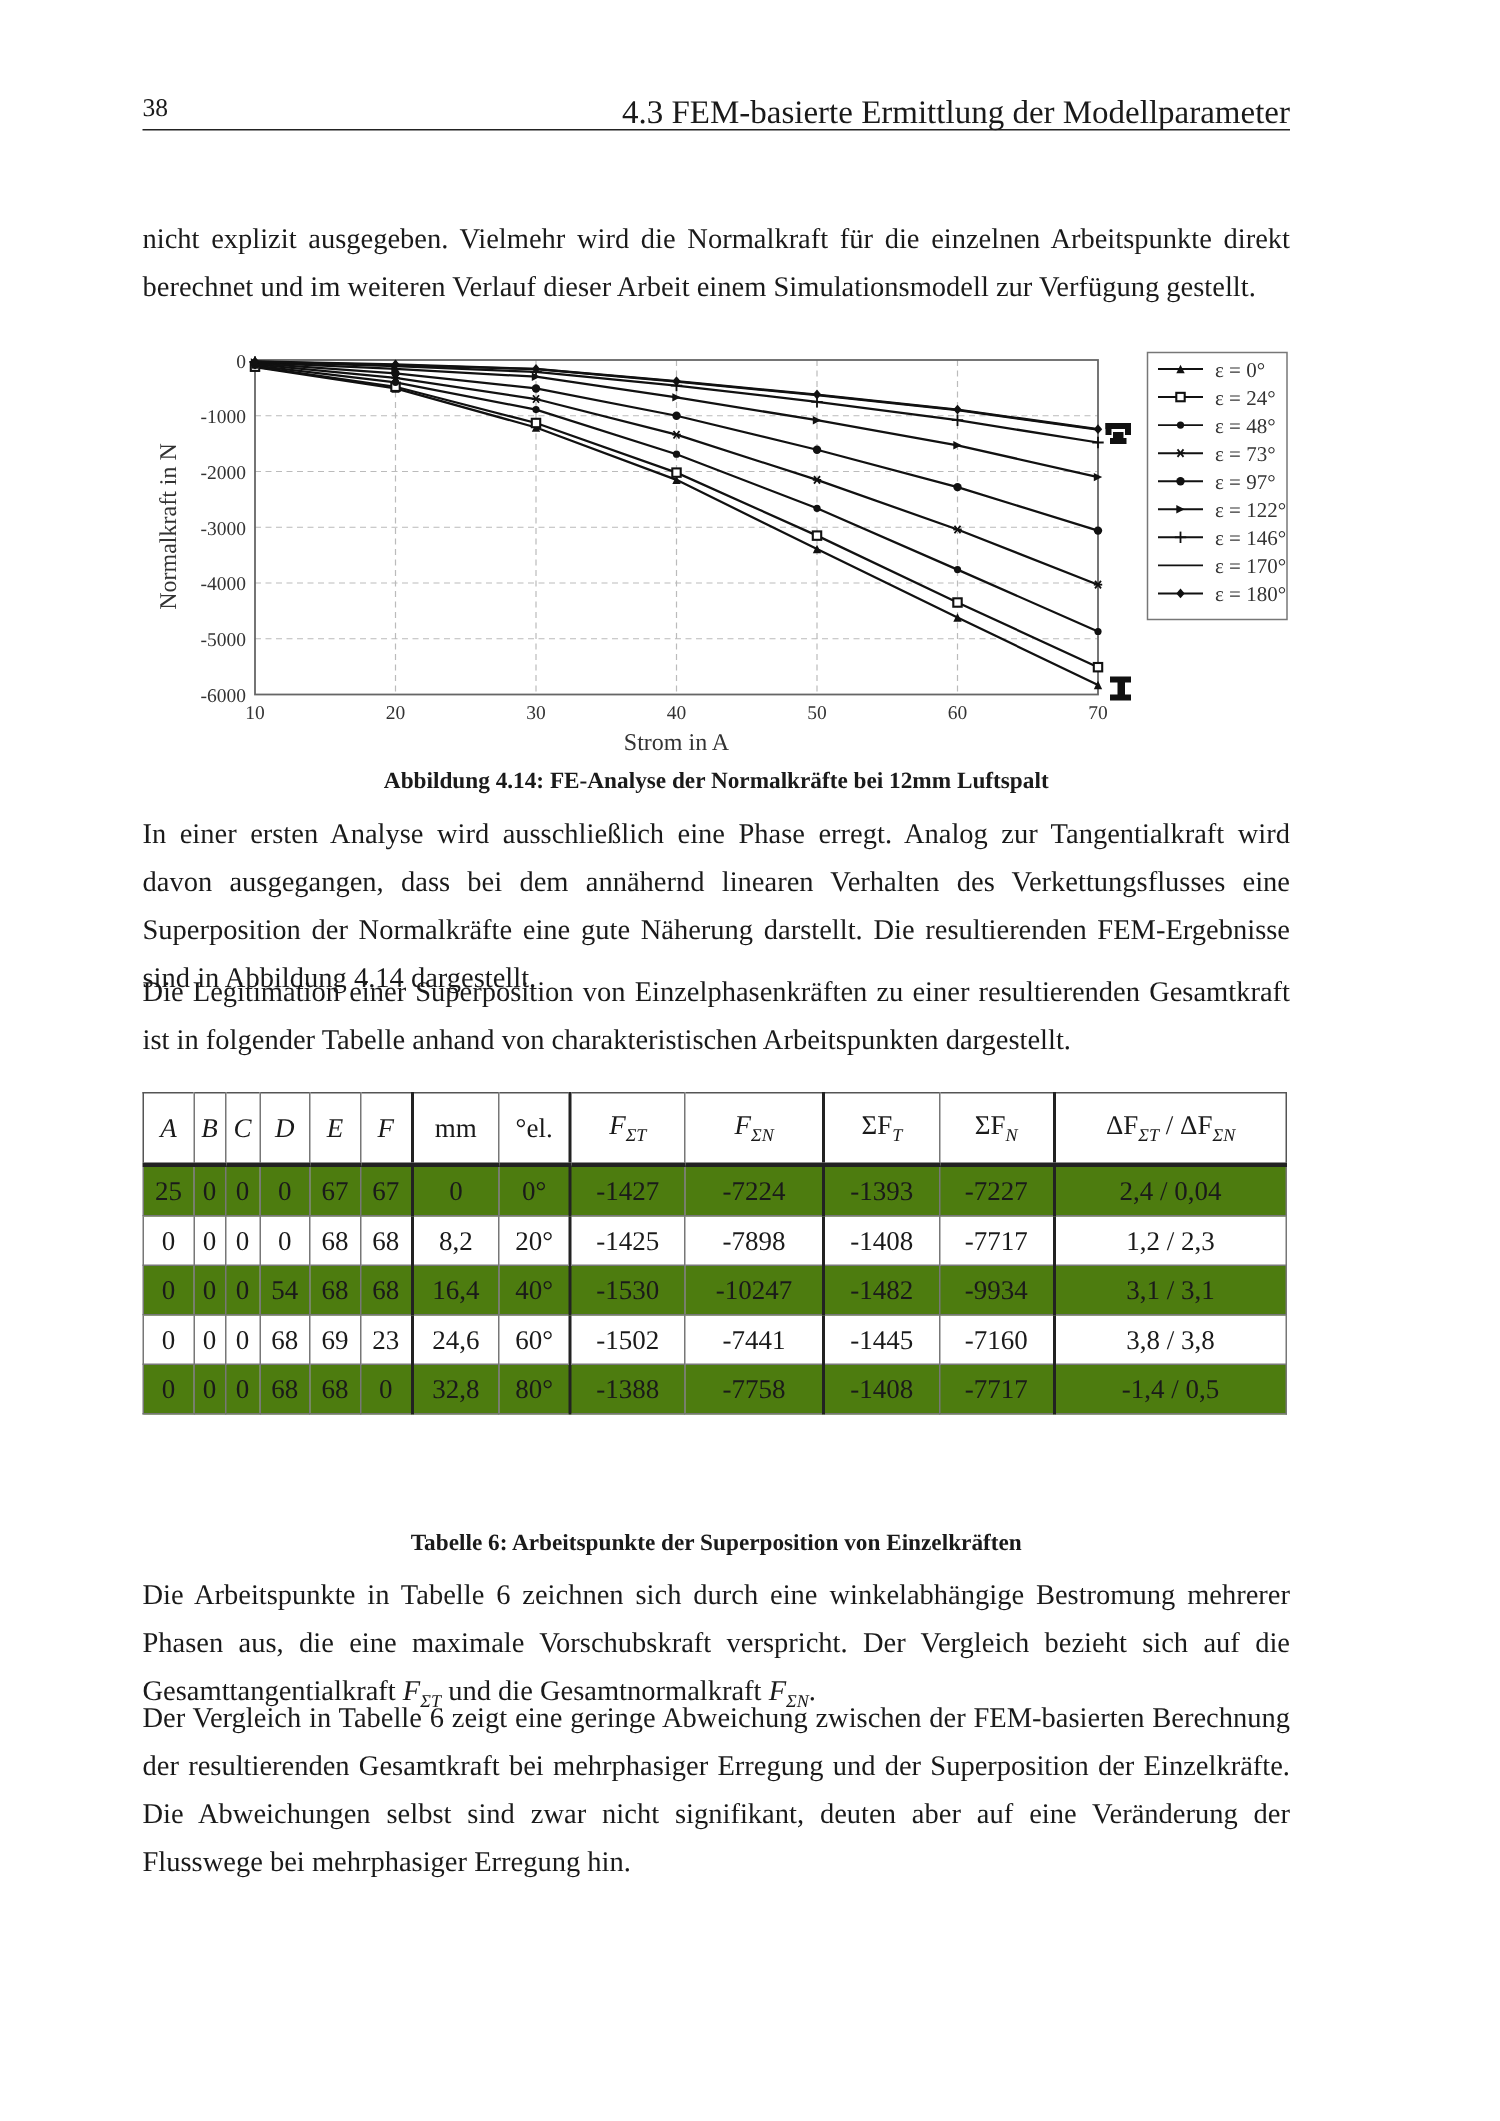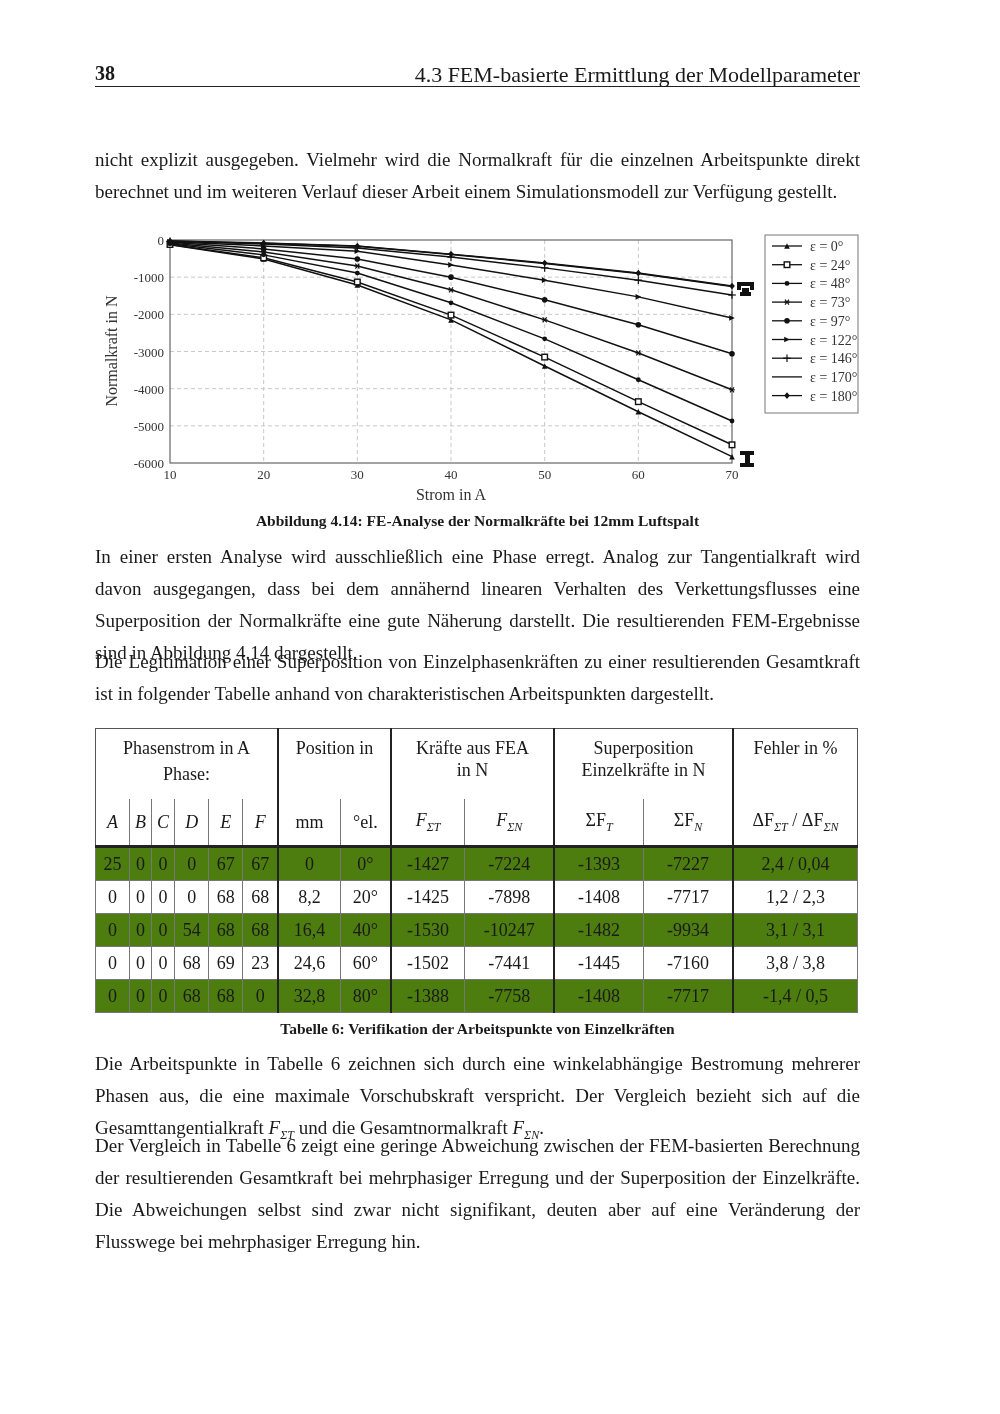--- a/index.html
+++ b/index.html
@@ -1,18 +1,18 @@
 <!DOCTYPE html>
 <html><head>
 <meta charset="utf-8">
 <style>
   html, body { margin: 0; padding: 0; background: #ffffff; }
   body { width: 1000px; height: 1414px; position: relative; font-family: "Liberation Serif", serif; color: #1a1a1a; overflow: hidden; }
   .header { position: absolute; left: 95px; top: 60px; width: 765px; height: 26px; border-bottom: 1.5px solid #222; }
-  .header .pnum { position: absolute; left: 0; top: 2px; font-size: 20px; font-weight: bold; }
+  .header .pnum { position: absolute; left: 0; top: 2px; font-size: 17px; }
   .header .htitle { position: absolute; right: 0; top: 2px; font-size: 22px; }
   .para { position: absolute; left: 95px; width: 765px; font-size: 19px; line-height: 32px; text-align: justify; }
   .caption { position: absolute; left: 95px; width: 765px; text-align: center; font-weight: bold; font-size: 15.5px; }
   #p1 { top: 144px; }
   #chart { position: absolute; left: 95px; top: 225px; }
   #fig-caption { top: 512px; }
   #p2 { top: 541px; }
   #p3 { top: 646px; }
   table.data { position: absolute; left: 95px; top: 728px; width: 763px; border-collapse: collapse; font-size: 18px; }
   table.data td, table.data th { text-align: center; font-weight: normal; padding: 0; }
@@ -383,36 +383,20 @@
     </g>
 </svg>
 
 <div class="caption" id="fig-caption">Abbildung 4.14: FE-Analyse der Normalkräfte bei 12mm Luftspalt</div>
 
 <p class="para" id="p2" style="margin:0">In einer ersten Analyse wird ausschließlich eine Phase erregt. Analog zur Tangentialkraft wird davon ausgegangen, dass bei dem annähernd linearen Verhalten des Verkettungsflusses eine Superposition der Normalkräfte eine gute Näherung darstellt. Die resultierenden FEM-Ergebnisse sind in Abbildung 4.14 dargestellt.</p>
 <p class="para" id="p3" style="margin:0">Die Legitimation einer Superposition von Einzelphasenkräften zu einer resultierenden Gesamtkraft ist in folgender Tabelle anhand von charakteristischen Arbeitspunkten dargestellt.</p>
 
 <table class="data">
   <thead>
-    <tr class="hd1">
-      <td colspan="6" class="grp">
-        <div>Phasenstrom in A</div>
-        <div style="margin-top:4px">Phase:</div>
-      </td>
-      <td colspan="2" class="grp">Position in</td>
-      <td colspan="2" class="grp">
-        <div>Kräfte aus FEA</div>
-        <div>in N</div>
-      </td>
-      <td colspan="2" class="grp">
-        <div>Superposition</div>
-        <div>Einzelkräfte in N</div>
-      </td>
-      <td>Fehler in %</td>
-    </tr>
     <tr class="hd2">
       <td class="first ital">A</td>
       <td class="ital">B</td>
       <td class="ital">C</td>
       <td class="ital">D</td>
       <td class="ital">E</td>
       <td class="ital">F</td>
       <td class="thick">mm</td>
       <td>°el.</td>
       <td class="thick"><span class="ital">F</span><sub class="ital">ΣT</sub></td>
@@ -494,17 +478,17 @@
         <td>80°</td>
         <td class="thick">-1388</td>
         <td>-7758</td>
         <td class="thick">-1408</td>
         <td>-7717</td>
         <td class="thick">-1,4 / 0,5</td>
       </tr>
     </tbody>
 </table>
 
-<div class="caption" id="tab-caption">Tabelle 6: Verifikation der Arbeitspunkte von Einzelkräften</div>
+<div class="caption" id="tab-caption">Tabelle 6: Arbeitspunkte der Superposition von Einzelkräften</div>
 
 <p class="para" id="p4" style="margin:0"><span>Die Arbeitspunkte in Tabelle 6 zeichnen sich durch eine winkelabhängige Bestromung mehrerer Phasen aus, die eine maximale Vorschubskraft verspricht. Der Vergleich bezieht sich auf die Gesamttangentialkraft </span><span class="ital">F</span><sub class="ital">ΣT</sub><span> und die Gesamtnormalkraft </span><span class="ital">F</span><sub class="ital">ΣN</sub><span>.</span></p>
 
 <p class="para" id="p5" style="margin:0">Der Vergleich in Tabelle 6 zeigt eine geringe Abweichung zwischen der FEM-basierten Berechnung der resultierenden Gesamtkraft bei mehrphasiger Erregung und der Superposition der Einzelkräfte. Die Abweichungen selbst sind zwar nicht signifikant, deuten aber auf eine Veränderung der Flusswege bei mehrphasiger Erregung hin.</p>
 
 </body></html>

